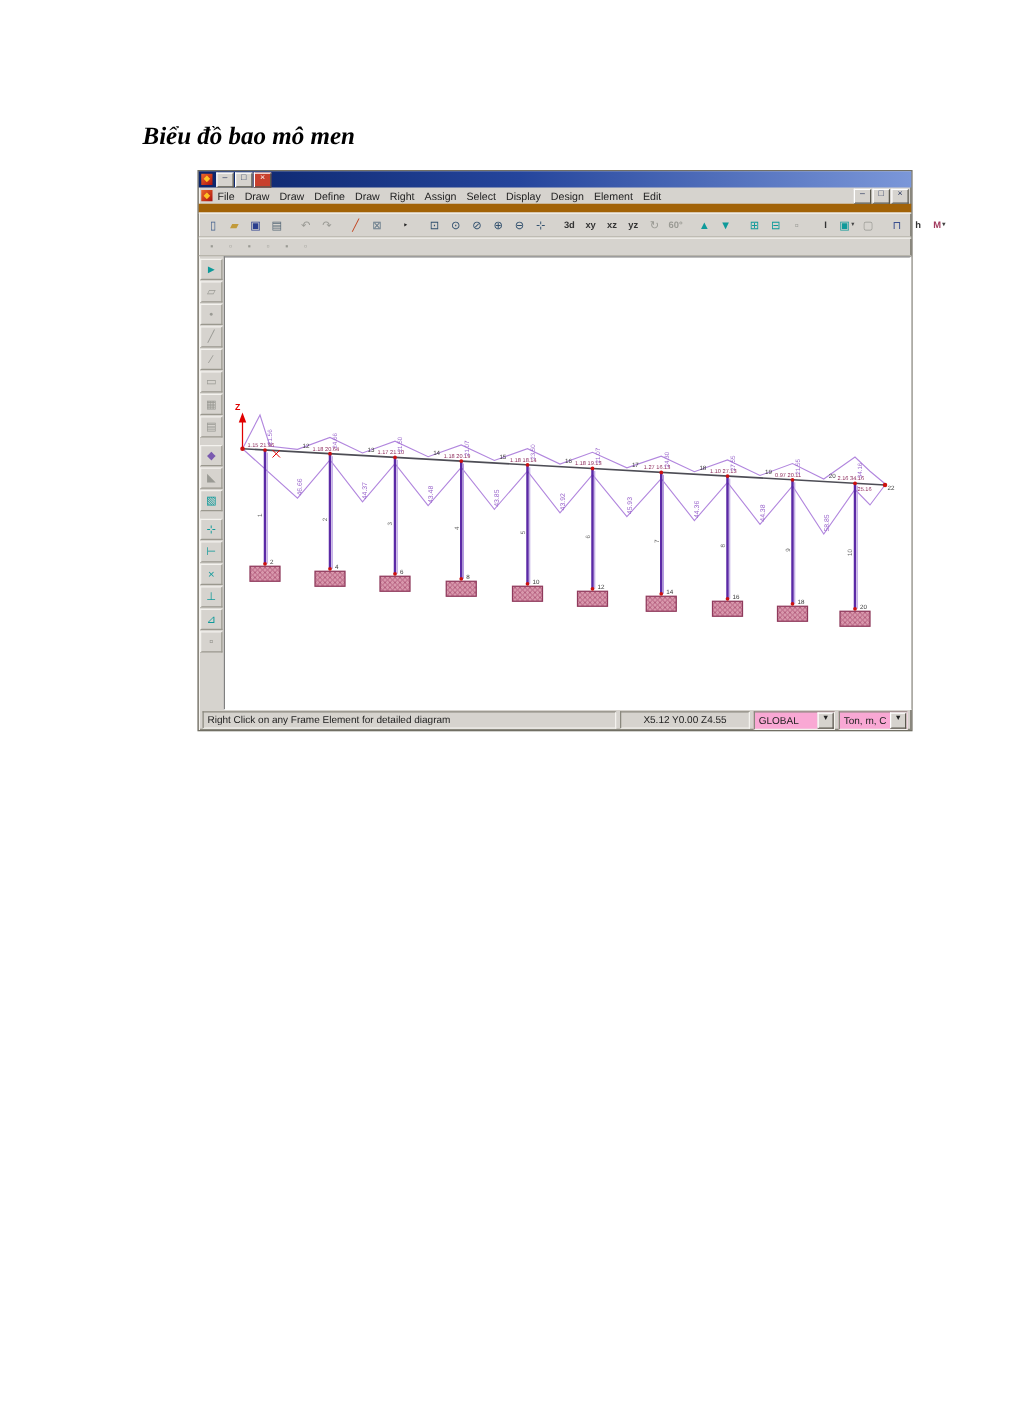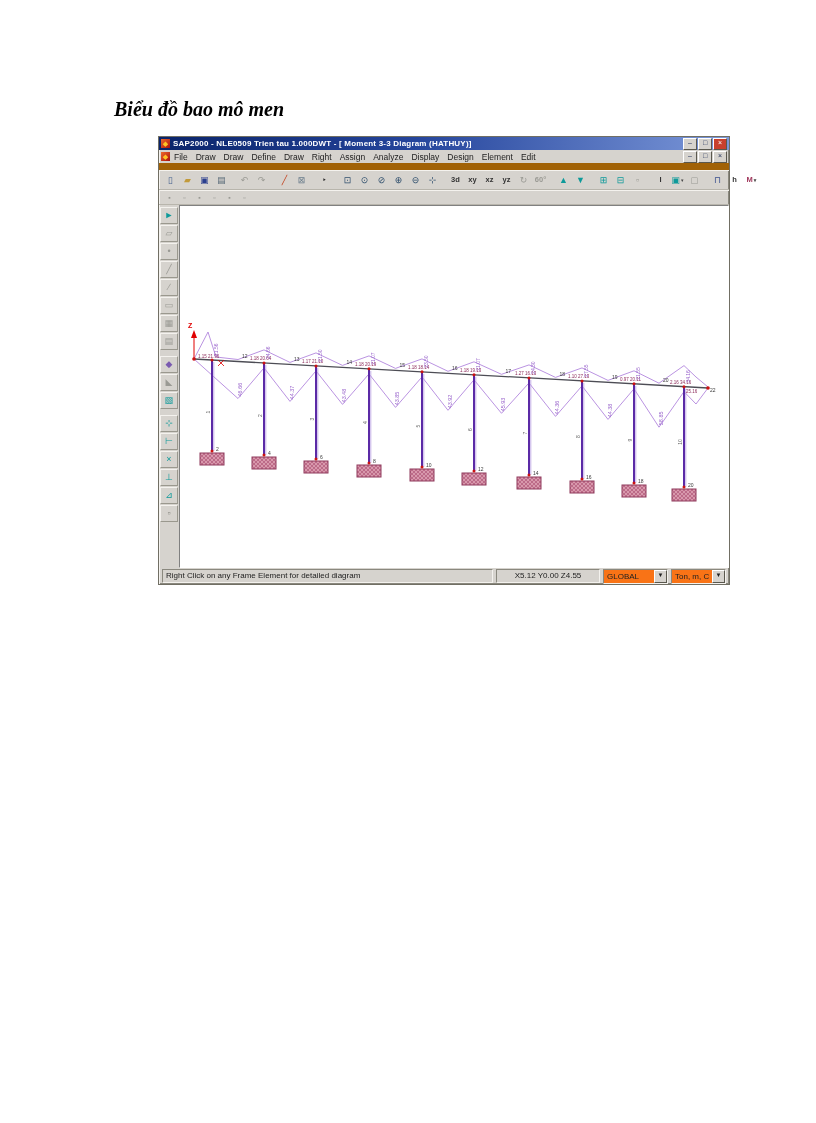--- a/index.html
+++ b/index.html
@@ -46,54 +46,53 @@
   .vsep{height:4px;flex:0 0 4px}
   .canvas{flex:1;background:#fff;border:1px solid;border-color:#808080 #fff #fff #808080;
           position:relative;overflow:hidden}
   .canvas svg{position:absolute;left:0;top:0;pointer-events:none}
   .statusbar{flex:0 0 16px;height:16px;display:flex;align-items:center;gap:3px;padding:0 3px;
              font-size:8px;color:#222}
   .panel{border:1px solid;border-color:#8a887e #f4f2ee #f4f2ee #8a887e;height:12px;
          line-height:11px;padding:0 3px;white-space:nowrap;overflow:hidden}
   .panel.hint{flex:1}
   .panel.coords{flex:0 0 96px;text-align:center}
-  .ddl{display:flex;align-items:center;height:13px;background:#f97316;border:1px solid;
+  .ddl{display:flex;align-items:center;height:13px;background:#f9a8d4;border:1px solid;
        border-color:#8a887e #f4f2ee #f4f2ee #8a887e;flex:0 0 auto}
   .ddl .val{padding:0 3px;line-height:11px;font-size:8px;white-space:nowrap}
   .ddl .arrowbox{width:11px;height:11px;background:#d6d3ce;border:1px solid;
        border-color:#fff #5a584e #5a584e #fff;font-size:6px;line-height:9px;text-align:center;color:#222}
   .ddl.csys .val{width:44px}
   .ddl.units .val{width:34px}
 </style>
 </head>
 <body>
 
 <div class="heading">Biểu đồ bao mô men</div>
 
 <div class="win">
   <div class="titlebar">
     <div class="appicon">◆</div>
-    <div class="apptitle">SAP2000 - NLE0509 Trien tau 1.000DWT - [ Moment 3-3 Diagram (HATHUY)]</div>
     <div class="tbtns">
         <span class="wbtn">–</span>
         <span class="wbtn">□</span>
         <span class="wbtn close">×</span>
       </div>
   </div>
   <div class="menubar">
     <div class="appicon">◆</div>
     <div style="display:flex">
         <span class="menu-item">File</span>
         <span class="menu-item">Draw</span>
         <span class="menu-item">Draw</span>
         <span class="menu-item">Define</span>
         <span class="menu-item">Draw</span>
         <span class="menu-item">Right</span>
         <span class="menu-item">Assign</span>
-        <span class="menu-item">Analyze</span>
+        <span class="menu-item">Select</span>
         <span class="menu-item">Display</span>
         <span class="menu-item">Design</span>
         <span class="menu-item">Element</span>
         <span class="menu-item">Edit</span>
       </div>
     <div class="spacer"></div>
     <div class="tbtns">
         <span class="wbtn">–</span>
         <span class="wbtn">□</span>
         <span class="wbtn">×</span>

